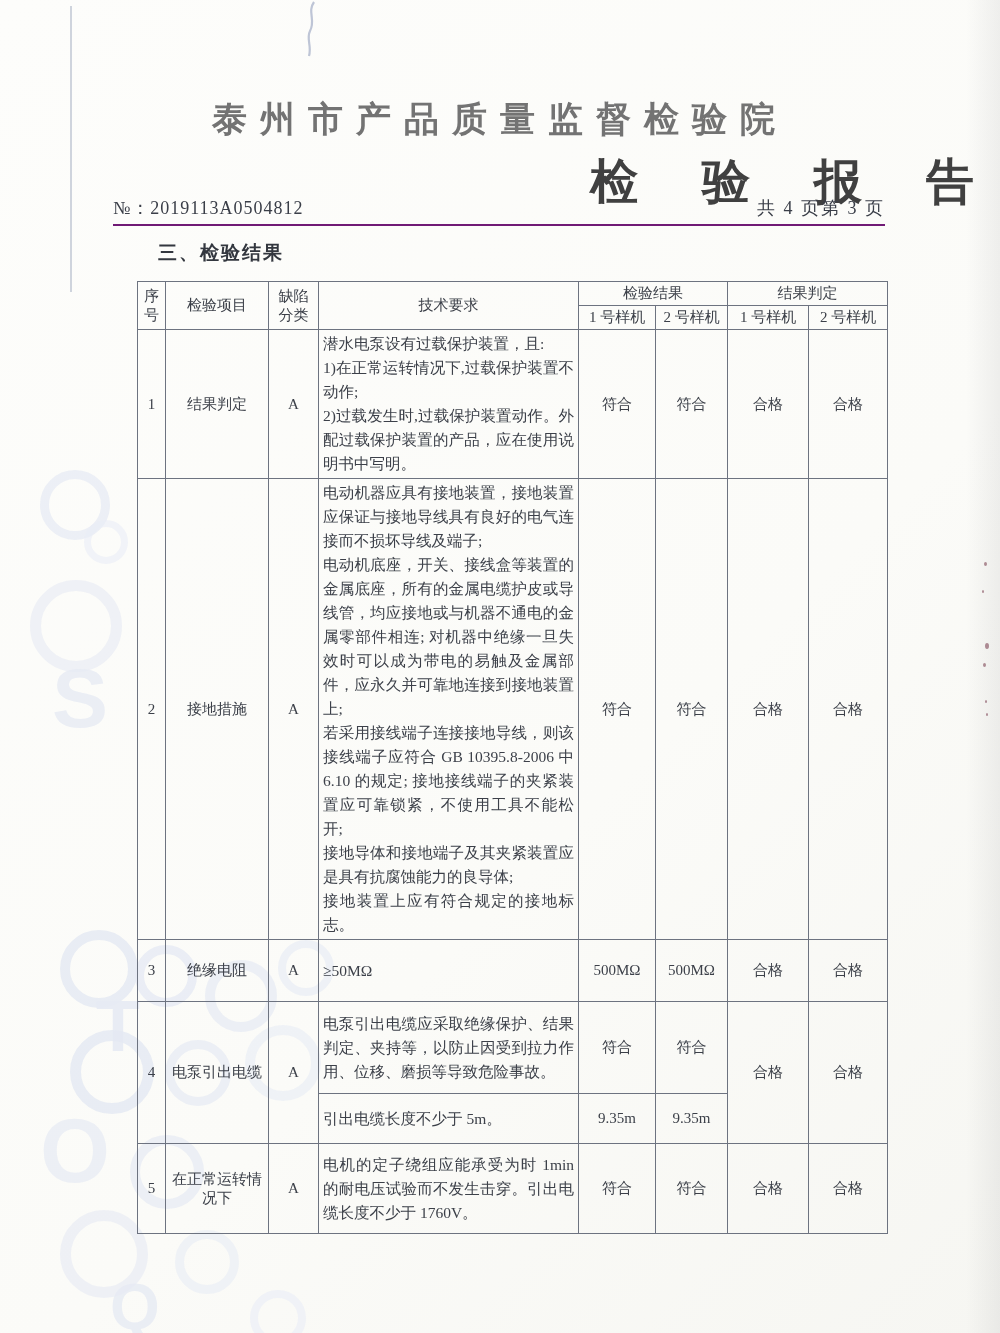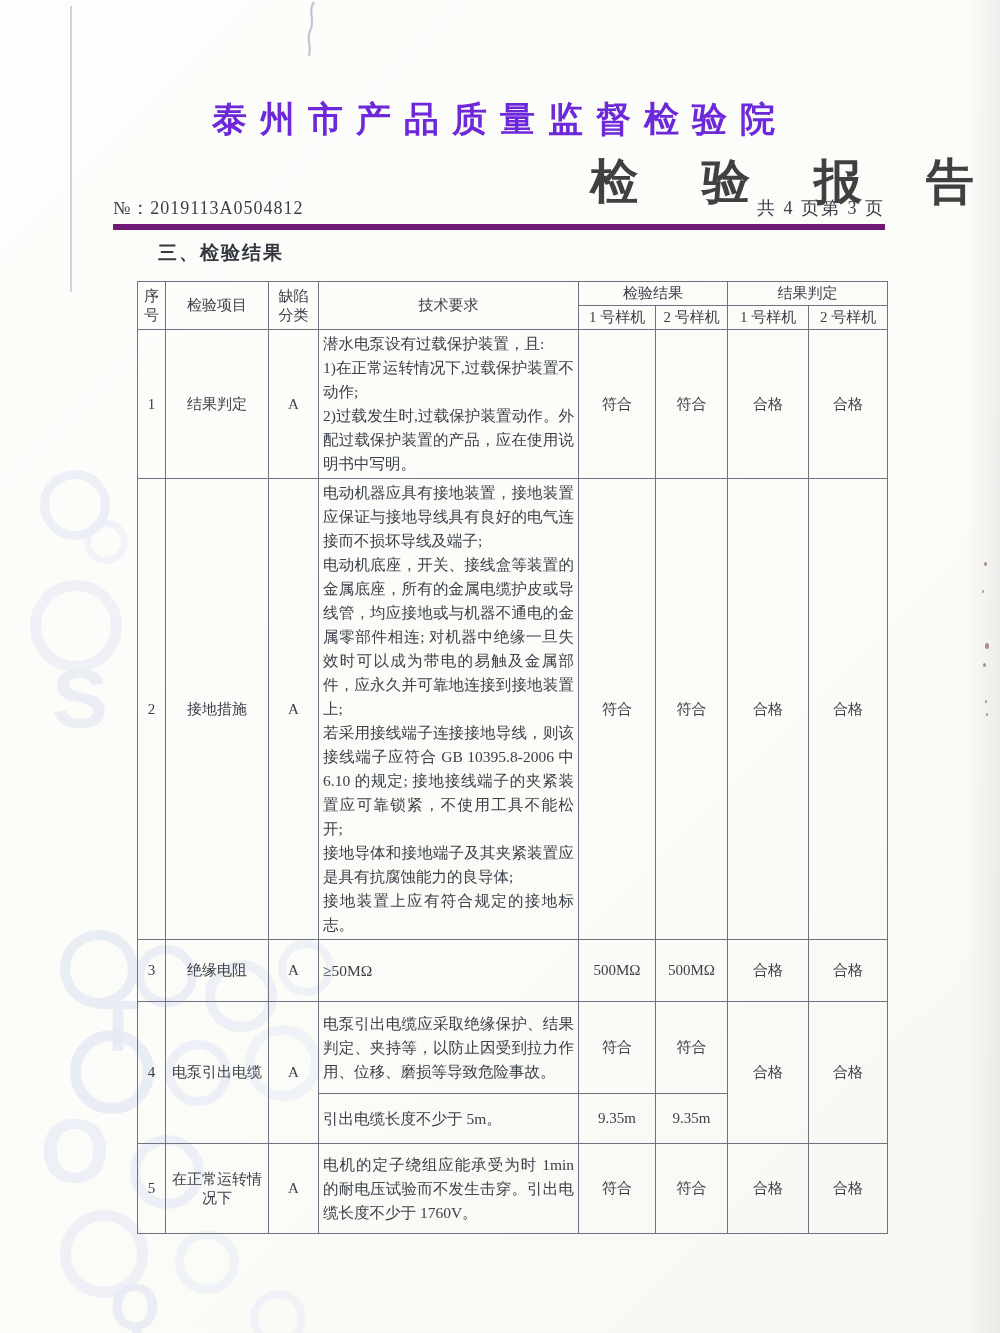--- a/index.html
+++ b/index.html
@@ -27,32 +27,32 @@
   
   .scan-line-left{
     position:absolute;left:70px;top:6px;width:2px;height:286px;
     background:#a9b2c4;opacity:.55;
   }
   .speck{position:absolute;border-radius:50%;background:#7e4253;opacity:.6;}
 
   
   .institute{
     position:absolute;left:0;top:96px;width:100%;
-    text-align:center;font-size:35px;font-weight:600;color:#6d28d9;
+    text-align:center;font-size:35px;font-weight:600;color:#737373;
     letter-spacing:13px;
   }
   .report-title{
     position:absolute;left:0;top:150px;width:100%;
     text-align:right;font-size:48px;font-weight:700;color:#404040;
     letter-spacing:26px;text-indent:13px;
   }
   .no-line{
     position:absolute;left:113px;top:196px;width:772px;
     display:flex;justify-content:space-between;
-    border-bottom:6px solid #701a75;padding-bottom:4px;
+    border-bottom:2px solid #701a75;padding-bottom:4px;
     font-size:18px;color:#3a3e48;
   }
   .no-left{letter-spacing:1px;}
   .page-right{letter-spacing:2px;}
   .section-title{
     position:absolute;left:158px;top:240px;
     font-family:"Liberation Sans","DejaVu Sans",sans-serif;
     font-size:19px;font-weight:700;color:#33373f;letter-spacing:2px;text-align:center;
   }
 

